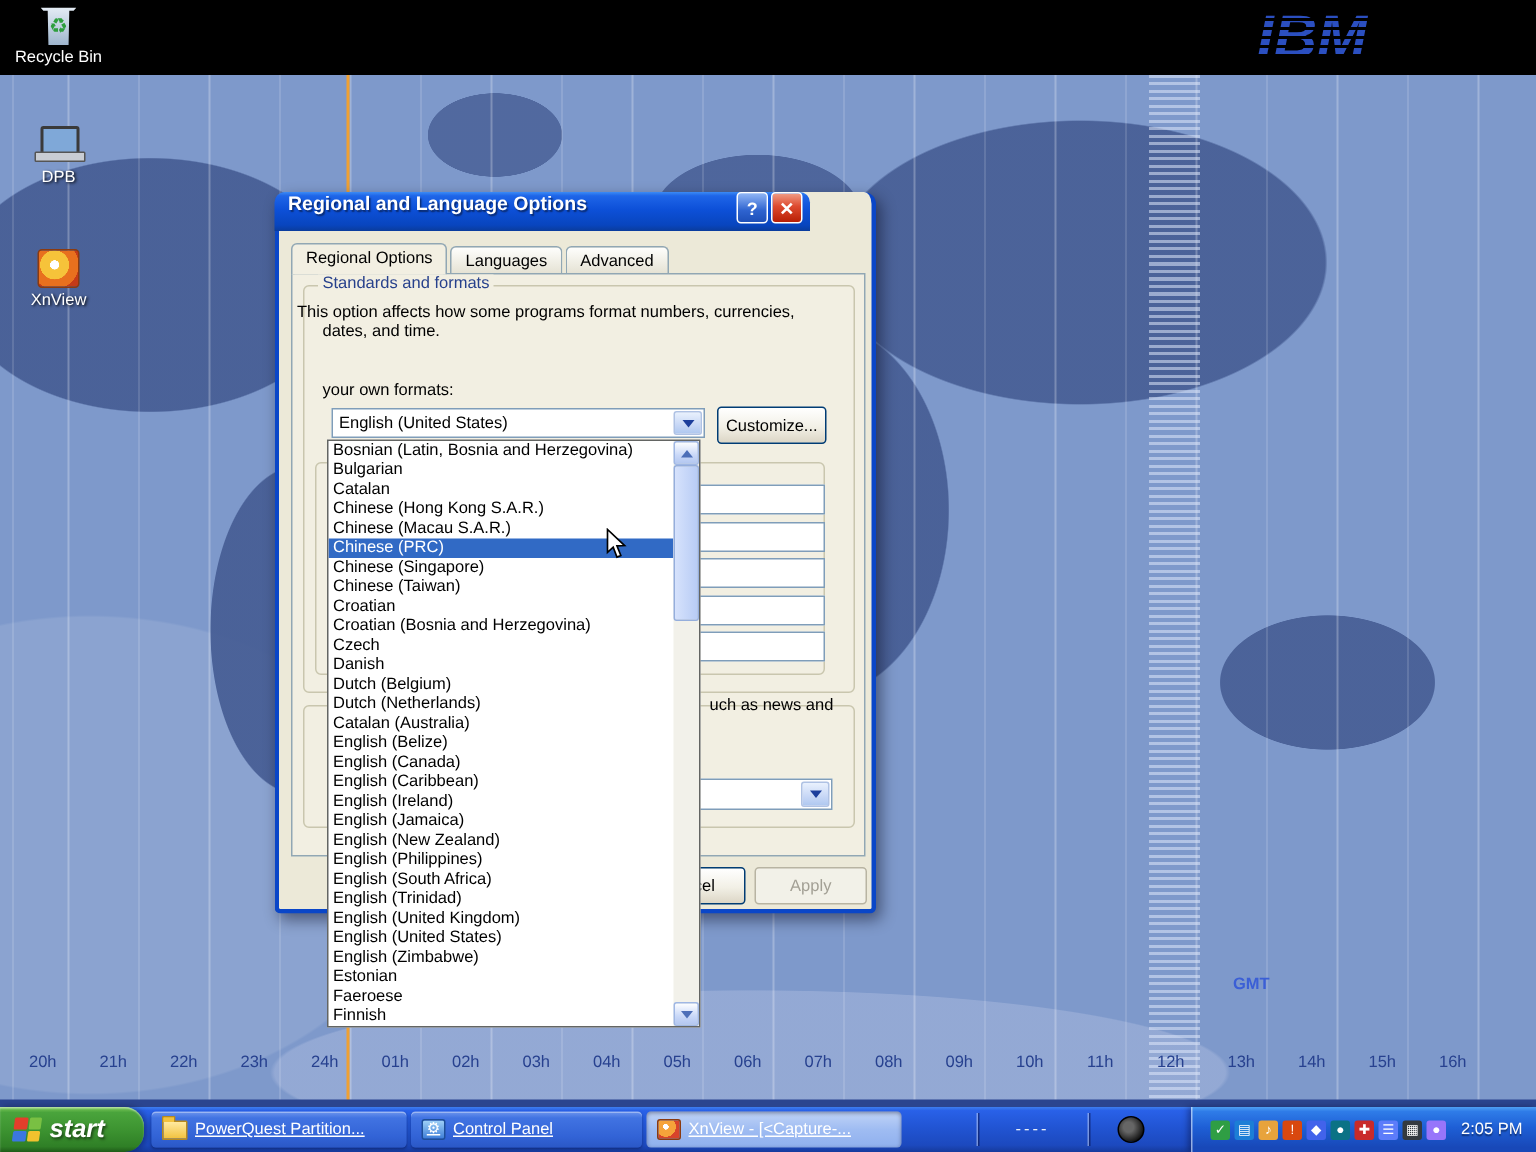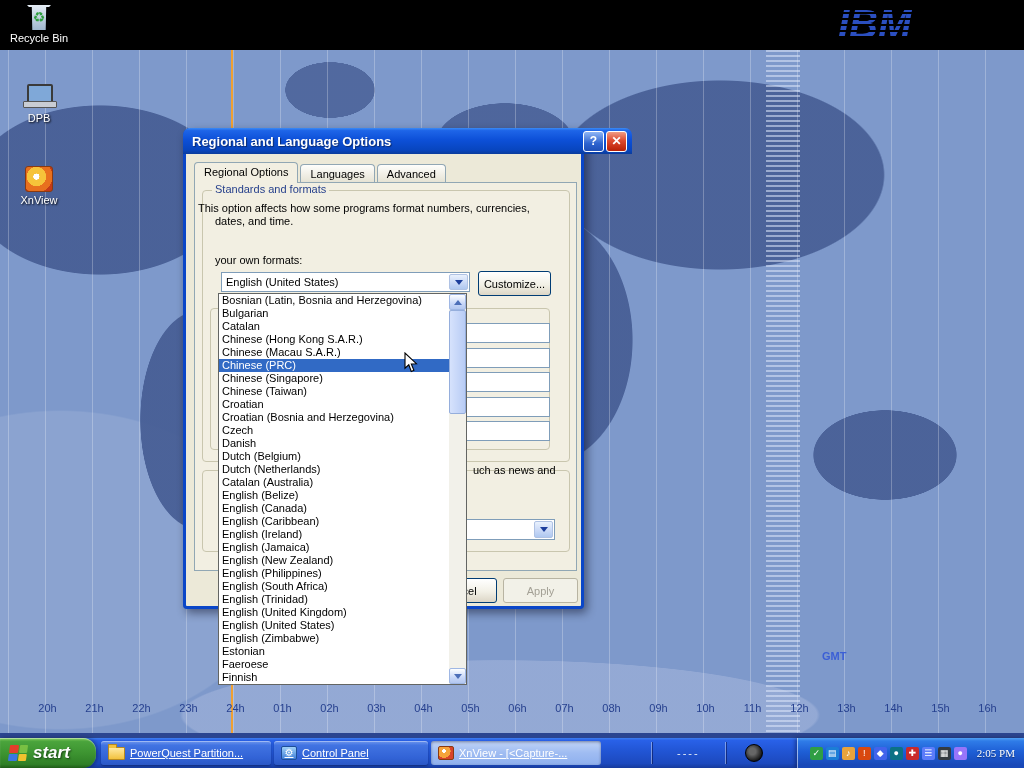--- a/index.html
+++ b/index.html
@@ -16,39 +16,39 @@
       radial-gradient(ellipse 70px 42px at 505px 95px, rgba(70,93,148,.85) 0 99%, transparent 100%),
       radial-gradient(ellipse 88px 125px at 545px 290px, rgba(70,93,148,.92) 0 99%, transparent 100%),
       radial-gradient(ellipse 165px 95px at 720px 125px, rgba(70,93,148,.9) 0 99%, transparent 100%),
       radial-gradient(ellipse 72px 45px at 885px 405px, rgba(70,93,148,.9) 0 99%, transparent 100%),
       radial-gradient(ellipse 320px 55px at 500px 665px, rgba(165,182,220,.55) 0 99%, transparent 100%),
       radial-gradient(ellipse 220px 160px at 60px 520px, rgba(255,255,255,.10) 0 99%, transparent 100%);}
   .tz-lines{position:absolute;inset:0;background-image:repeating-linear-gradient(90deg, rgba(255,255,255,.26) 0 1px, transparent 1px 47px);background-position:45px 0;}
   .hatch-band{position:absolute;left:766px;top:0;width:34px;height:100%;background:repeating-linear-gradient(180deg, rgba(222,231,250,.55) 0 2px, transparent 2px 5px);}
   .orange-line{position:absolute;left:231px;top:0;width:2px;height:100%;background:#EFA033;}
   .bottom-strip{position:absolute;left:0;bottom:0;width:100%;height:5px;background:#2B4590;}
-  .hour-labels{position:absolute;left:24px;top:652px;display:flex;}
+  .hour-labels{position:absolute;left:5px;top:652px;display:flex;}
   .hour-labels span{width:47px;text-align:center;color:#27418F;font-size:11px;}
   .gmt{position:absolute;left:822px;top:600px;color:#3B5FD6;font-size:11px;font-weight:bold;}
 
   
   .dicon{position:absolute;width:76px;text-align:center;color:#fff;font-size:11px;z-index:5;}
   .dicon .lbl{text-shadow:1px 1px 2px #000;margin-top:2px;}
   .ico-bin{width:24px;height:26px;margin:0 auto;position:relative;background:linear-gradient(#E7EEF6,#9FB6CE);clip-path:polygon(8% 12%,92% 12%,100% 4%,0 4%,8% 12%,80% 12%,78% 100%,22% 100%,20% 12%);}
   .ico-bin .rec{position:absolute;left:0;right:0;top:6px;color:#2E9E3E;font-size:14px;line-height:14px;}
   .ico-laptop{width:32px;height:26px;margin:0 auto;position:relative;}
   .ico-laptop .scr{position:absolute;left:4px;top:0;width:22px;height:16px;background:#7FA8D8;border:2px solid #3A3A3A;border-radius:2px;}
   .ico-laptop .base{position:absolute;left:0;bottom:2px;width:32px;height:5px;background:#C9CDD4;border:1px solid #555;border-radius:1px;}
   .ico-xnview{width:26px;height:24px;margin:0 auto;border-radius:3px;background:radial-gradient(circle at 40% 40%, #FFF 0 14%, #F6C33A 15% 45%, #E8701E 46% 75%, #C43A18 76% 100%);border:1px solid #8A3A10;}
 
   .ibm-logo{position:absolute;left:836px;top:2px;z-index:5;}
 
   
   .xp-window{position:absolute;left:183px;top:128px;width:401px;height:481px;box-sizing:border-box;background:#ECE9D8;border:3px solid #0A46C8;border-top:none;border-radius:8px 8px 4px 4px;box-shadow:3px 4px 10px rgba(0,0,20,.45);z-index:10;}
-  .titlebar{position:absolute;left:-3px;top:0;width:449px;height:26px;box-sizing:border-box;border-radius:7px 7px 0 0;background:linear-gradient(180deg,#3B8BF5 0%,#1E65E8 10%,#0D50D8 45%,#0845BE 85%,#0A3C9C 100%);display:flex;align-items:center;padding:0 5px;}
+  .titlebar{position:absolute;left:-3px;top:0;width:357px;height:26px;box-sizing:border-box;border-radius:7px 7px 0 0;background:linear-gradient(180deg,#3B8BF5 0%,#1E65E8 10%,#0D50D8 45%,#0845BE 85%,#0A3C9C 100%);display:flex;padding:0 5px;}
   .title-text{color:#fff;font-weight:bold;font-size:13px;text-shadow:1px 1px 1px #0A2A6E;flex:1;padding-left:4px;white-space:nowrap;}
   .tb-btn{width:21px;height:21px;box-sizing:border-box;border:1px solid #fff;border-radius:3px;margin-left:2px;color:#fff;font-weight:bold;font-size:12px;display:flex;align-items:center;justify-content:center;cursor:default;}
   .tb-help{background:linear-gradient(180deg,#8FB5F5,#2E63CF 60%,#1E4FB8);}
   .tb-close{background:linear-gradient(180deg,#F09C85,#DE4A2F 45%,#B81F05);}
 
   .tabs{position:absolute;left:8px;top:34px;display:flex;align-items:flex-end;}
   .tab{height:19px;box-sizing:border-box;padding:3px 9px 0;font-size:11px;border:1px solid #91A7B4;border-bottom:none;border-radius:4px 4px 0 0;background:linear-gradient(#FEFEFC,#E4E1D2);margin-right:2px;}
   .tab.active{background:#F2EFE2;height:21px;position:relative;z-index:3;}
   .tabpage{position:absolute;left:8px;top:54px;width:383px;height:389px;box-sizing:border-box;background:#F2EFE2;border:1px solid #91A7B4;}
 
@@ -95,21 +95,21 @@
   .ico-folder::before{content:"";position:absolute;top:-4px;left:-1px;width:7px;height:3px;background:#F2C23E;border:1px solid #B88A1F;border-bottom:none;border-radius:1px 1px 0 0;}
   .ico-cpanel{flex:none;width:14px;height:12px;background:linear-gradient(#9FD1F7,#3E7ED8);border:1px solid #1E4E98;border-radius:2px;color:#fff;font-size:10px;line-height:11px;text-align:center;}
   .ico-xnv{flex:none;width:14px;height:12px;border-radius:2px;background:radial-gradient(circle at 35% 35%,#FFF 0 15%,#F6A33A 16% 55%,#D8432B 56% 100%);border:1px solid #8A3A10;}
 
   .tb-sep{width:1px;height:22px;background:rgba(255,255,255,.4);box-shadow:1px 0 0 rgba(0,0,40,.45);margin:0 5px;}
   .tb-dashes{color:#E8EEF8;font-size:11px;letter-spacing:2px;padding:0 20px;}
   .tb-dark-ico{width:16px;height:16px;border-radius:50%;background:radial-gradient(circle at 40% 40%, #666 0 25%, #111 75%);border:1px solid #000;margin:0 14px;}
 
   .tray{margin-left:auto;height:30px;display:flex;align-items:center;gap:3px;padding:0 9px 0 12px;background:linear-gradient(180deg,#4FA0F4 0%,#2F7CE8 10%,#1E5FD6 45%,#1848B8 90%);border-left:1px solid rgba(255,255,255,.55);box-shadow:-2px 0 4px rgba(0,0,30,.35);}
   .tray-ic{flex:none;width:13px;height:13px;border-radius:2px;color:#fff;font-size:9px;line-height:13px;text-align:center;}
-  .clock{color:#fff;font-size:11px;margin-left:7px;text-shadow:0 1px 1px rgba(0,0,0,.45);font-family:Liberation Serif, serif;}
+  .clock{color:#fff;font-size:11px;margin-left:7px;text-shadow:0 1px 1px rgba(0,0,0,.45);}
 </style>
 </head>
 <body>
 
 <div id="root">
 
   <div class="top-strip"></div>
 
   <div class="ibm-logo">
     <svg width="110" height="46" viewBox="0 0 110 46">

